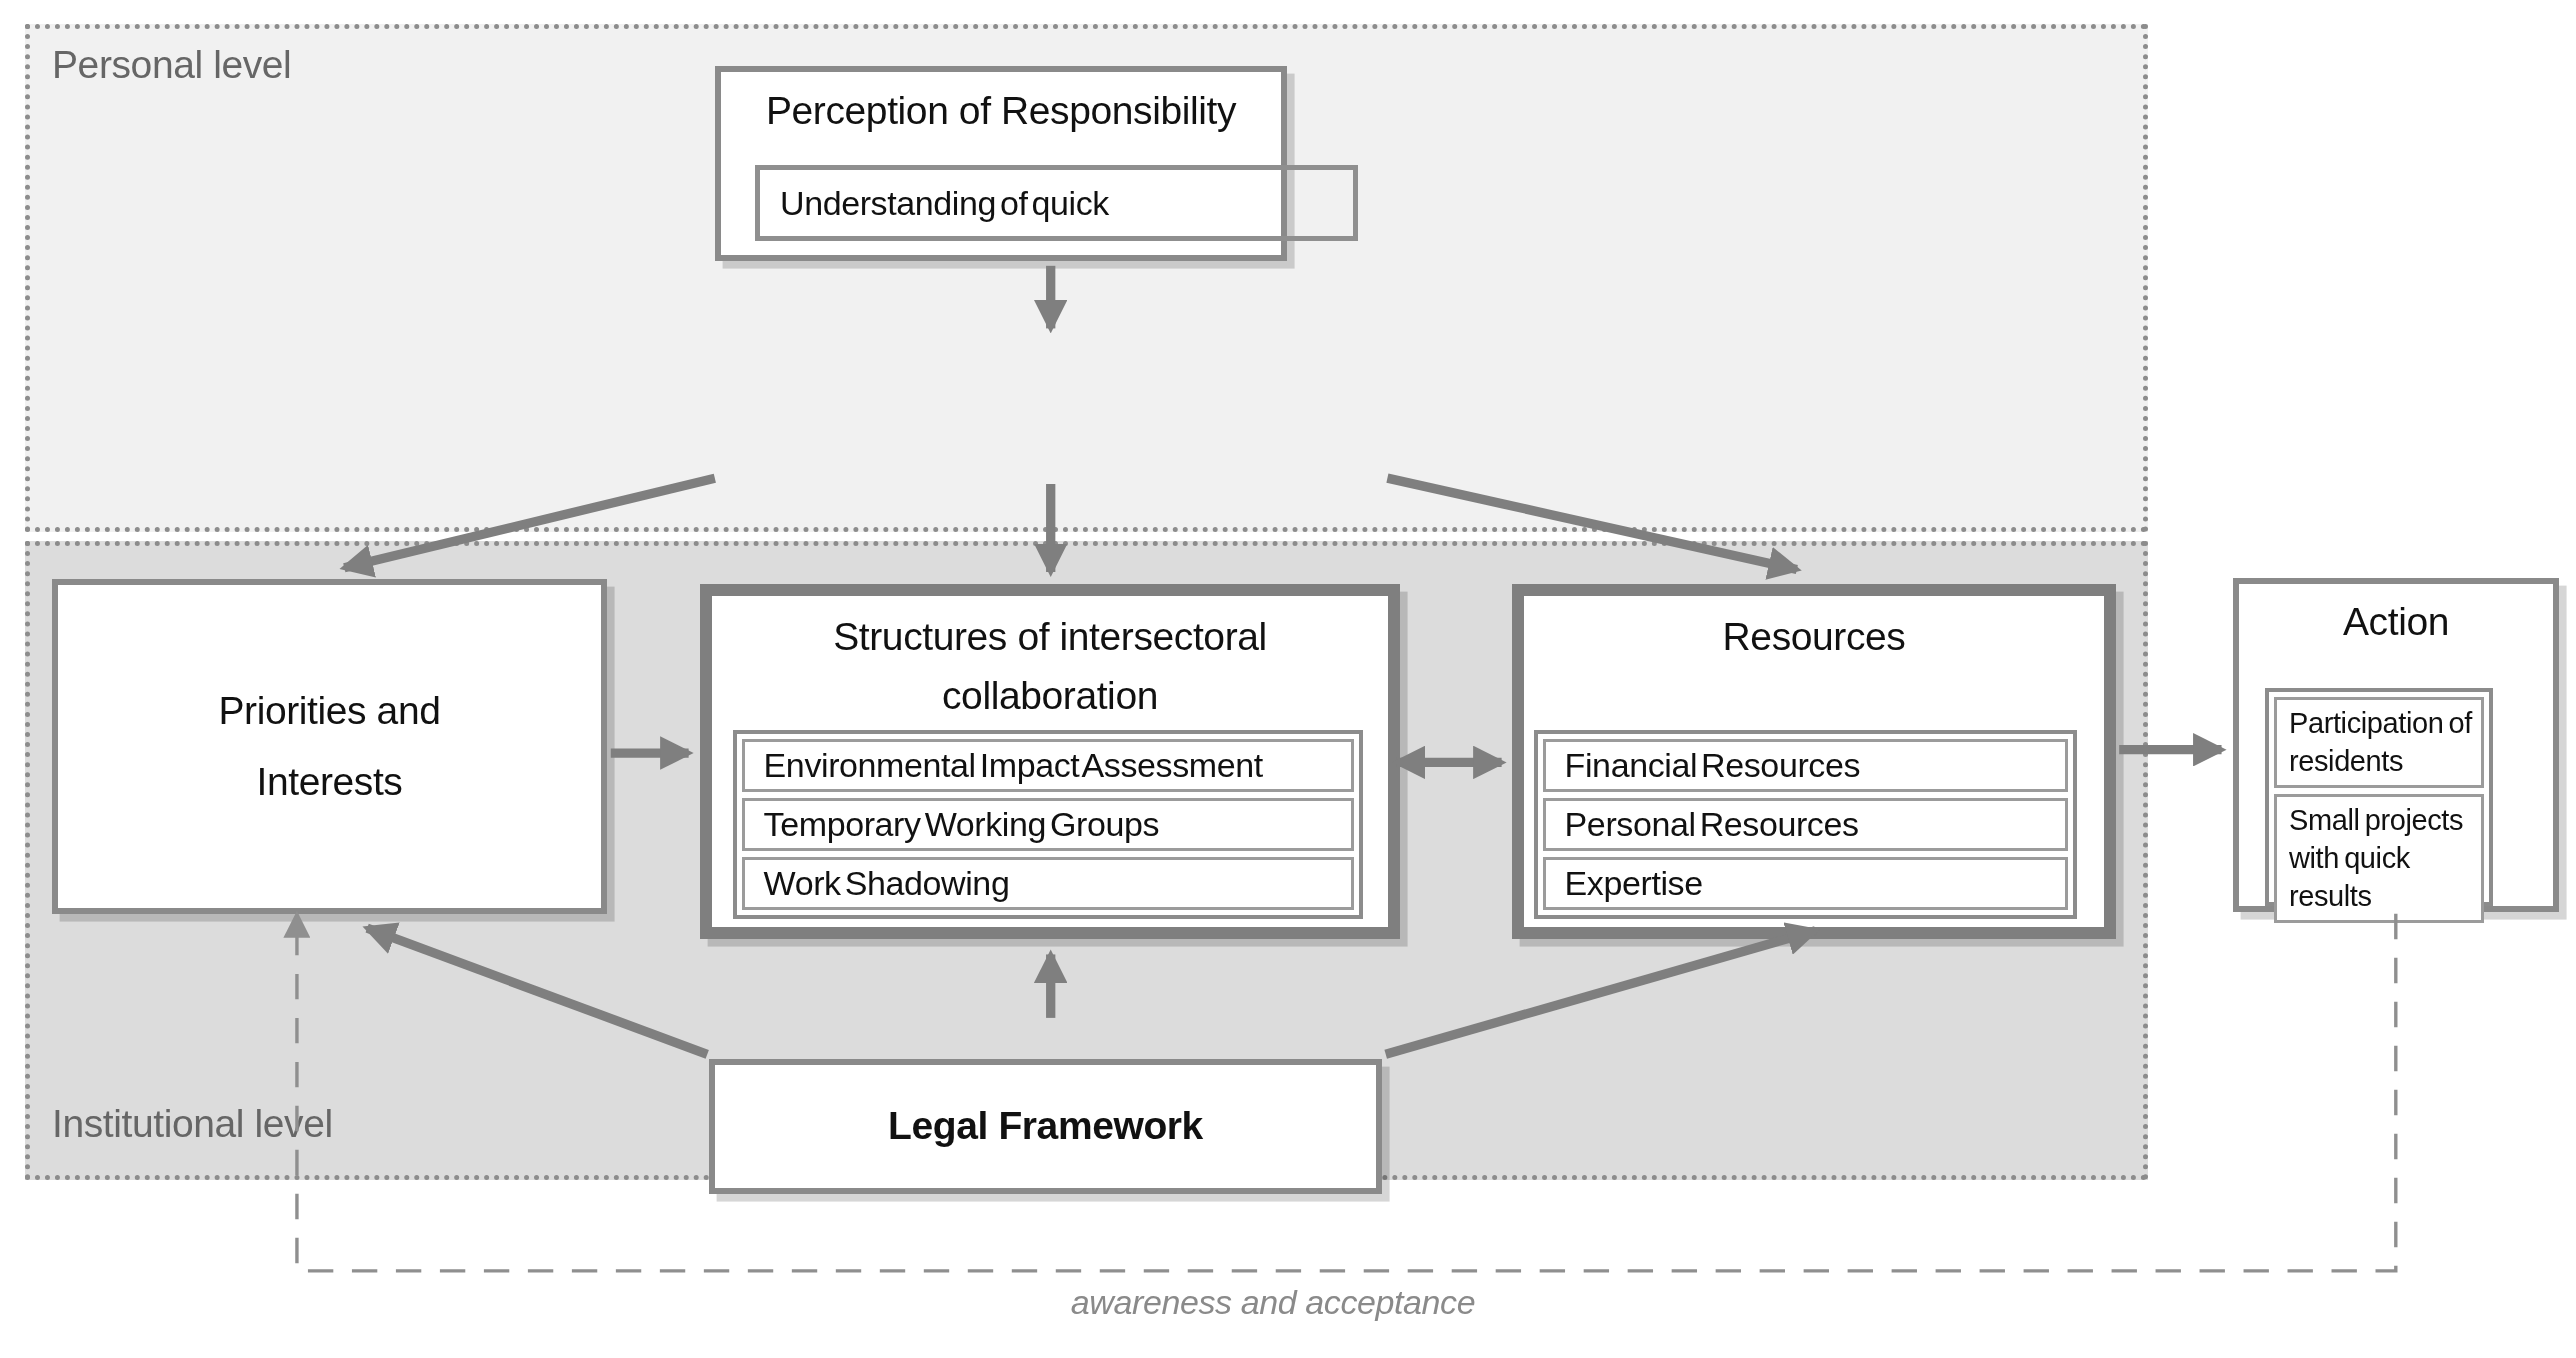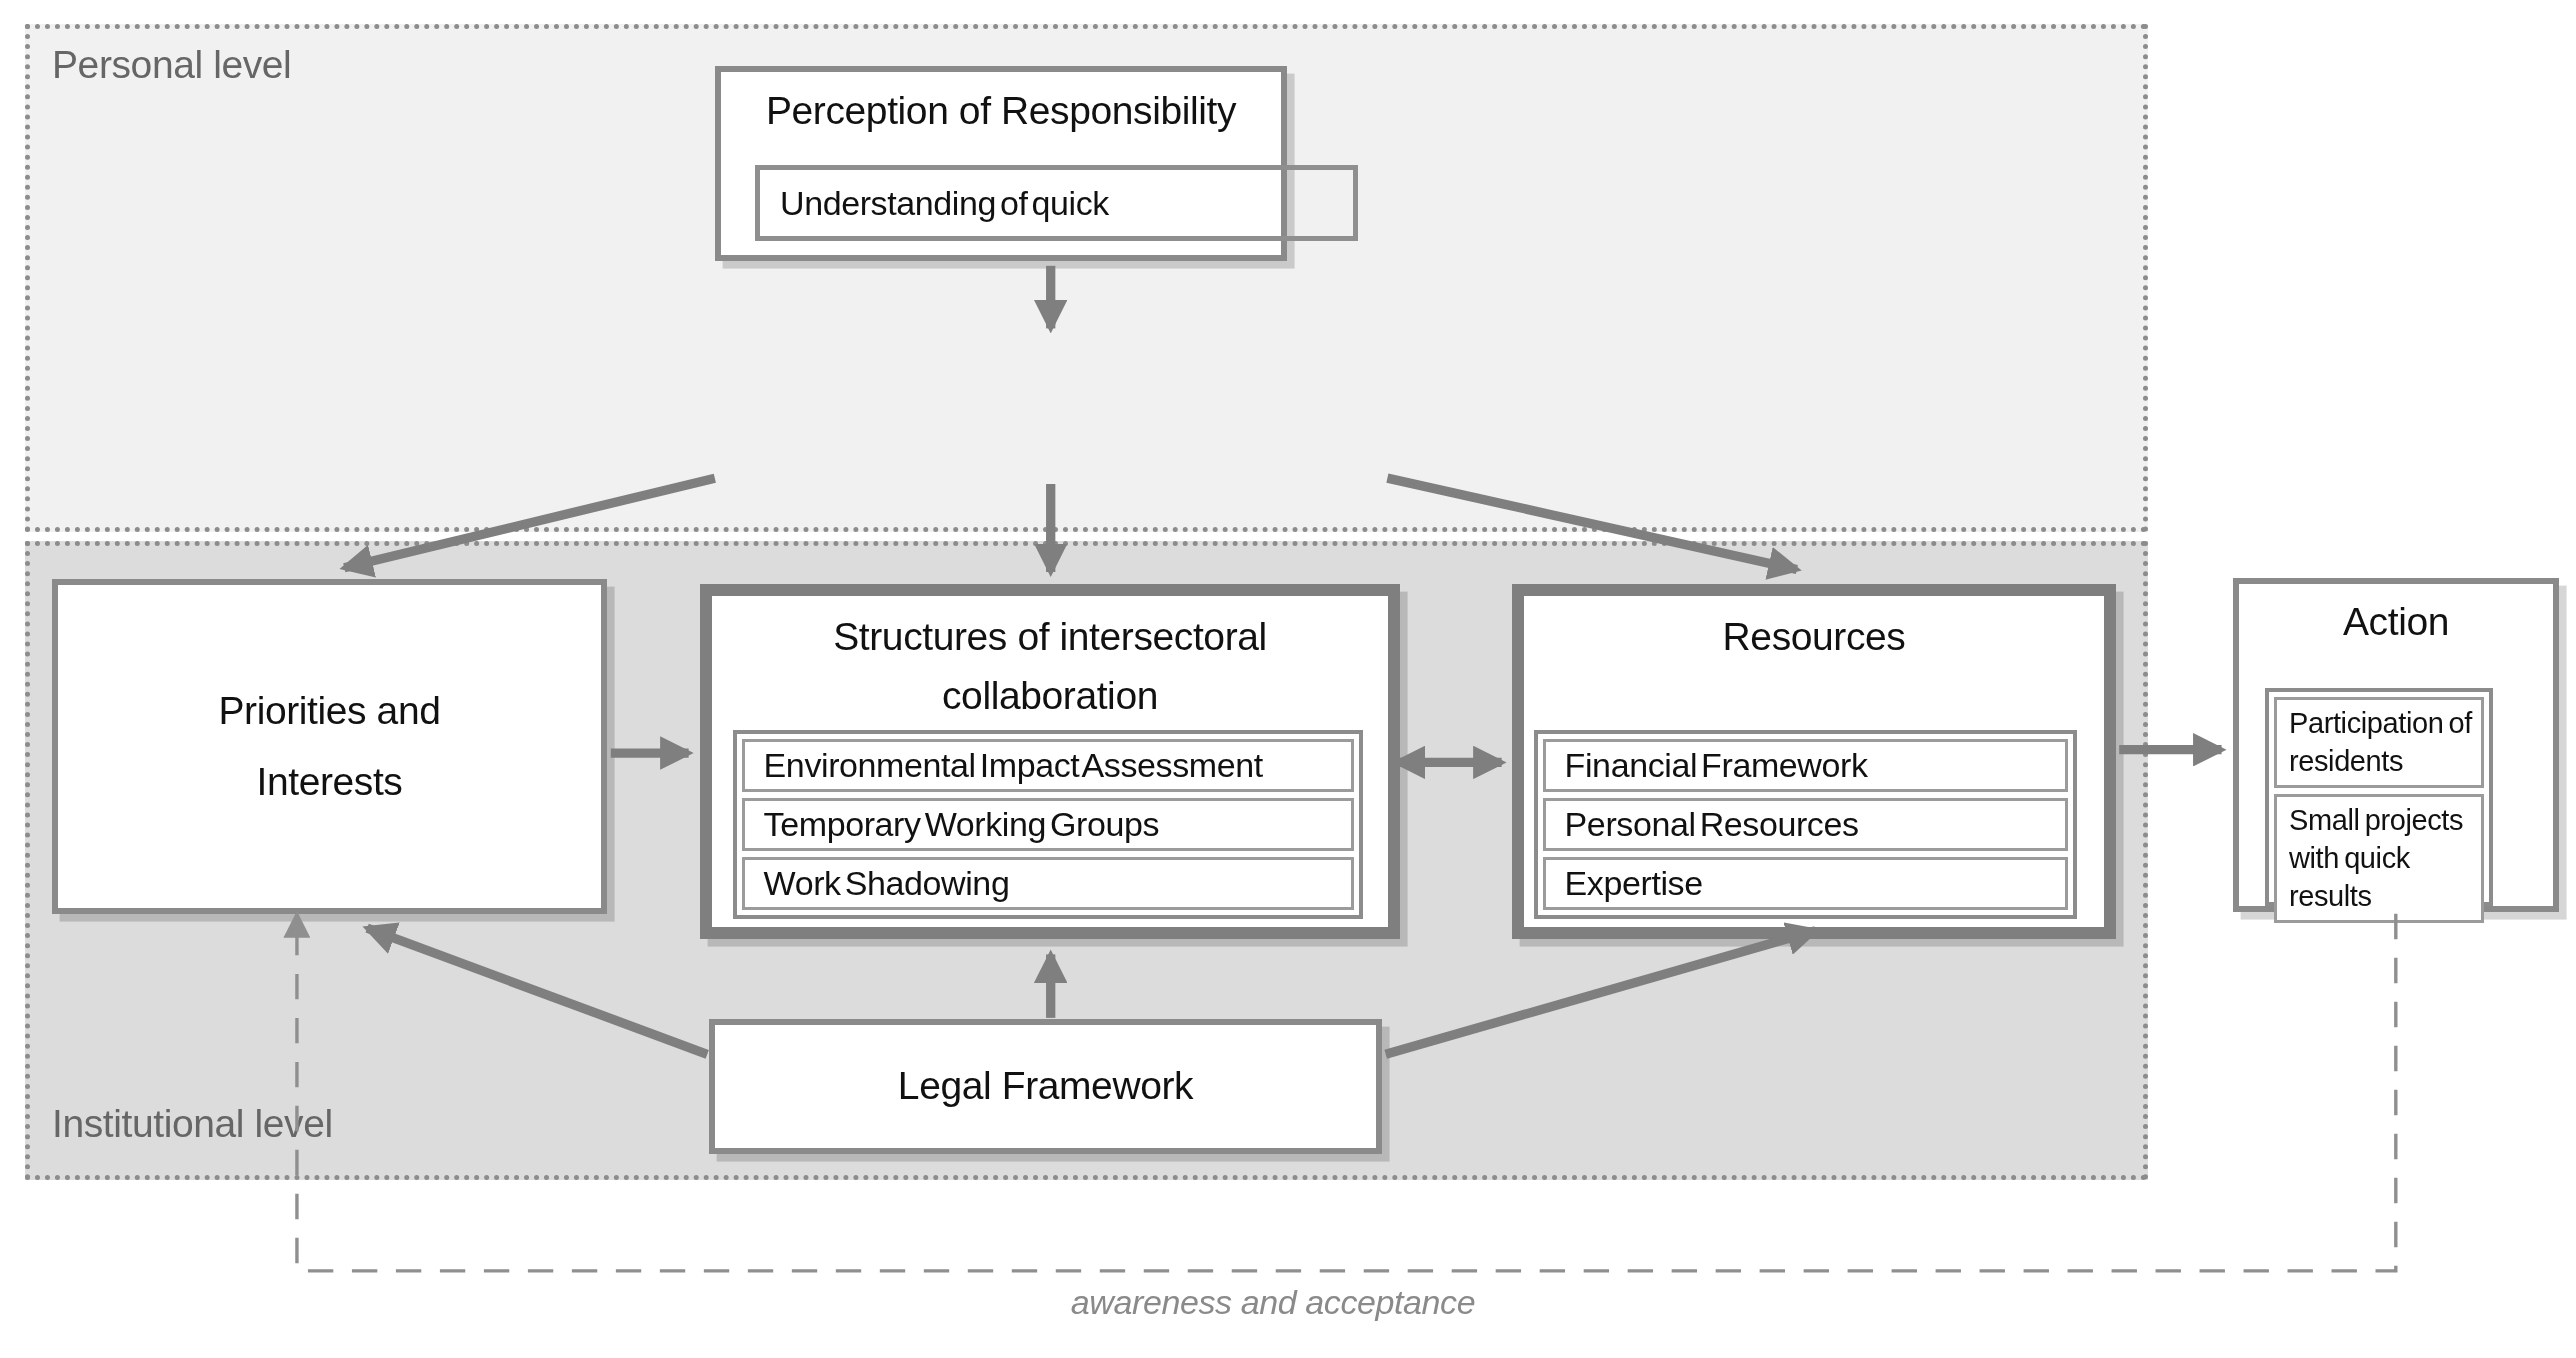--- a/index.html
+++ b/index.html
@@ -31,21 +31,21 @@
   }
   .box-engagement{left:715px;top:338px;width:673px;height:142px;}
   .box-priorities{left:52px;top:579px;width:555px;height:335px;flex-direction:column;}
   .box-priorities .box-title{line-height:1.8;}
   .box-structures{left:700px;top:584px;width:700px;height:355px;}
   .box-structures .box-title{margin-top:12px;}
   .box-resources{left:1512px;top:584px;width:604px;height:355px;}
   .box-resources .box-title{margin-top:12px;}
   .box-action{left:2233px;top:578px;width:326px;height:334px;}
   .box-action .box-title{margin-top:8.5px;}
-  .box-legal{left:709px;top:1019px;width:673px;height:135px;}
+  .box-legal{left:709px;top:1059px;width:673px;height:135px;font-weight:bold;}
   
   .rows{
     position:absolute;border:4.2px solid #8c8c8c;background:#ffffff;box-sizing:border-box;
     padding:5px;display:flex;flex-direction:column;gap:6px;
   }
   .box-structures .rows{left:21px;top:134px;width:630px;height:189px;}
   .box-resources .rows{left:10px;top:134px;width:543px;height:189px;}
   .box-action .rows{left:26px;top:104px;width:228px;height:218px;}
   .row{
     flex:1;border:3.4px solid #9b9b9b;box-sizing:border-box;background:#fff;
@@ -95,21 +95,21 @@
     <div class="rows">
       <div class="row">Environmental Impact Assessment</div>
       <div class="row">Temporary Working Groups</div>
       <div class="row">Work Shadowing</div>
     </div>
   </div>
 
   <div class="box box-resources thick">
     <div class="box-title">Resources</div>
     <div class="rows">
-      <div class="row">Financial Framework</div>
+      <div class="row">Financial Resources</div>
       <div class="row">Personal Resources</div>
       <div class="row">Expertise</div>
     </div>
   </div>
 
   <div class="box box-action">
     <div class="box-title">Action</div>
     <div class="rows">
       <div class="row">Participation of residents</div>
       <div class="row">Small projects with quick results</div>

